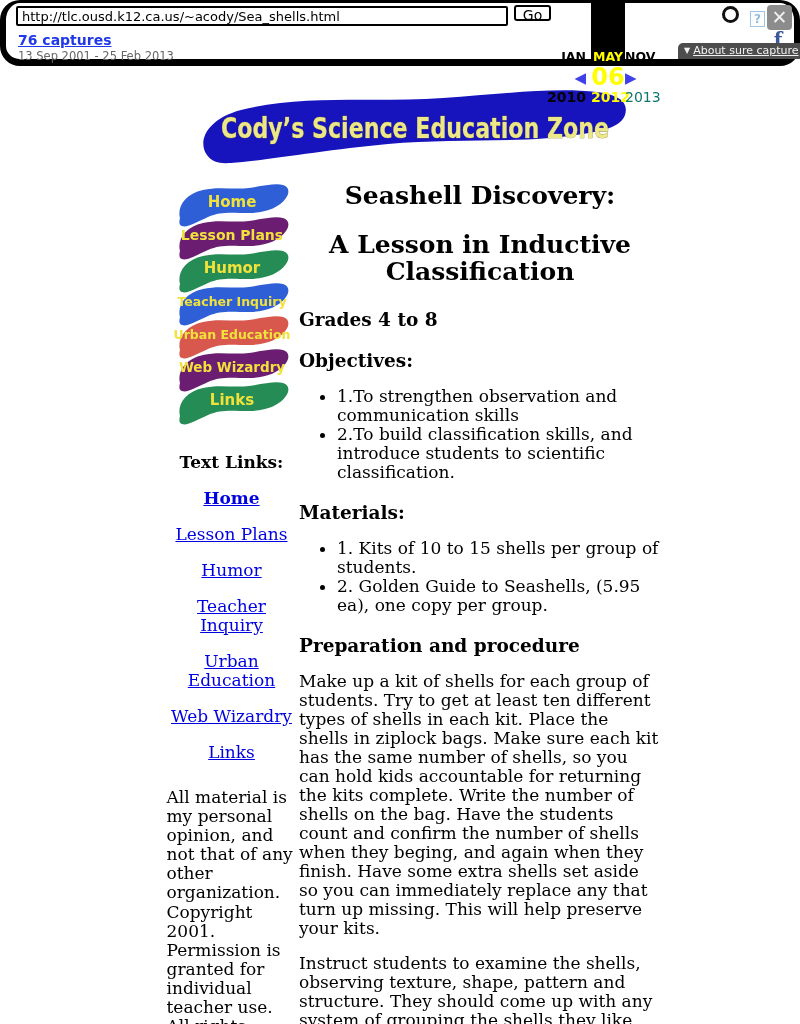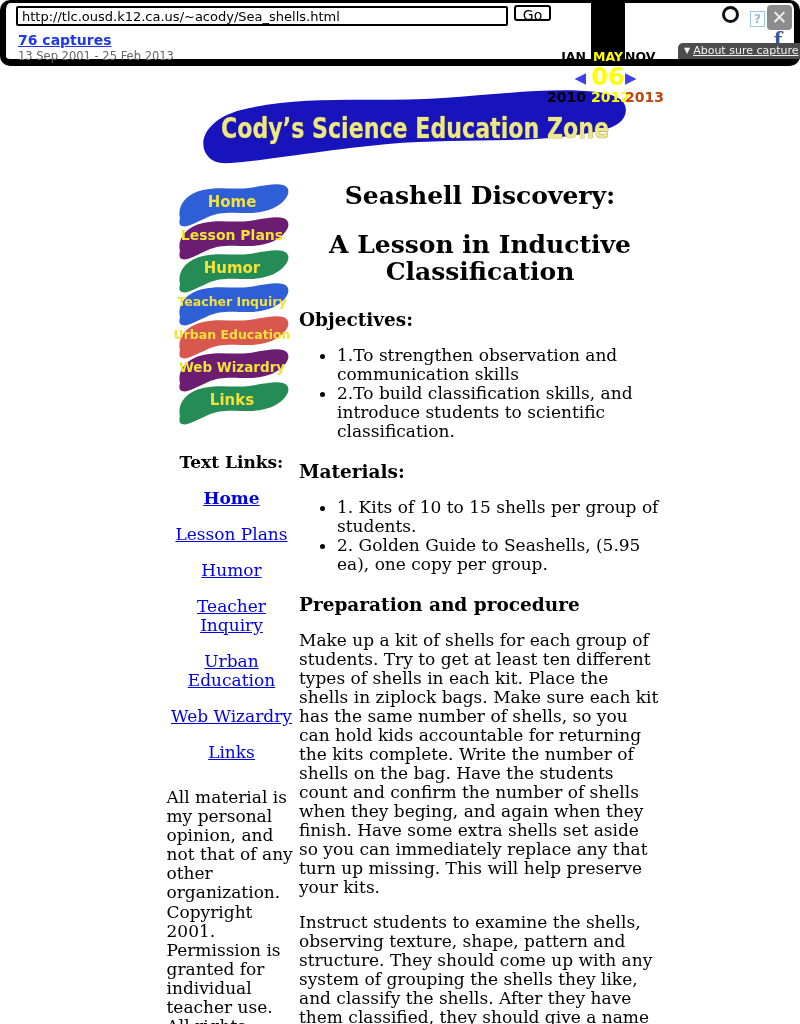--- a/index.html
+++ b/index.html
@@ -9,21 +9,21 @@
     background: #fff;
     font-family: "DejaVu Serif", serif;
     color: #000;
   }
 
   
   .wb {
     position: relative; width: 800px; height: 66px;
     background: #fff;
     border: 6px solid #000; border-top-width: 3px; border-bottom-width: 7px;
-    border-radius: 10px;
+    border-radius: 20px;
     font-family: "DejaVu Sans", sans-serif;
   }
   .wb-url {
     position: absolute; left: 10px; top: 3px; width: 492px; height: 20px;
     border: 2px solid #000; border-radius: 2px; padding: 0 4px;
     font-family: "DejaVu Sans", sans-serif; font-size: 13px; color: #000;
   }
   .wb-go {
     position: absolute; left: 508px; top: 2px; width: 37px; height: 16px;
     background: #fff; border: 2px solid #000; border-radius: 3px;
@@ -47,21 +47,21 @@
     margin-top: 43px;
   }
   .wb-nav .cell { font-weight: bold; white-space: nowrap; }
   .wb-nav .r { text-align: right; padding-right: 5px; }
   .wb-nav .ctr { text-align: center; }
   .wb-nav .l { text-align: left; padding-left: 0; }
   .wb-nav .month { font-size: 12.5px; }
   .wb-nav .yellow { color: #ffff00; }
   .wb-nav .day { font-size: 24px; line-height: 24px; }
   .wb-nav .year { font-size: 14px; }
-  .wb-nav .gray { color: #c2410c; font-weight: bold; }
+  .wb-nav .gray { color: #0f766e; font-weight: normal; }
   .arrow { color: #4040e8; font-size: 15px; cursor: pointer; font-family: "DejaVu Sans", sans-serif; }
   .wb-circle {
     position: absolute; left: 716px; top: 3px; width: 17px; height: 17px;
     border: 3px solid #111; border-radius: 50%; background: #fff; cursor: pointer;
   }
   .wb-help {
     position: absolute; left: 744px; top: 8px; width: 15px; height: 16px;
     border: 1px solid #a0c4e4; color: #90bede; background: #fdfdfd;
     font-size: 12px; font-weight: bold; text-align: center; line-height: 15px; cursor: pointer;
   }
@@ -206,20 +206,21 @@
         <p><a>Links</a></p>
       </div>
 
       <div class="disclaimer">All material is my personal opinion, and not that of any other organization. Copyright 2001. Permission is granted for individual teacher use. All rights</div>
     </div>
 
     <div class="content">
       <h2 class="t1">Seashell Discovery:</h2>
       <h2 class="t2">A Lesson in Inductive Classification</h2>
 
+      <h4>Grades 4 to 8</h4>
 
       <h4>Objectives:</h4>
       <ul>
         <li>1.To strengthen observation and communication skills</li>
         <li>2.To build classification skills, and introduce students to scientific classification.</li>
       </ul>
 
       <h4>Materials:</h4>
       <ul>
         <li>1. Kits of 10 to 15 shells per group of students.</li>

